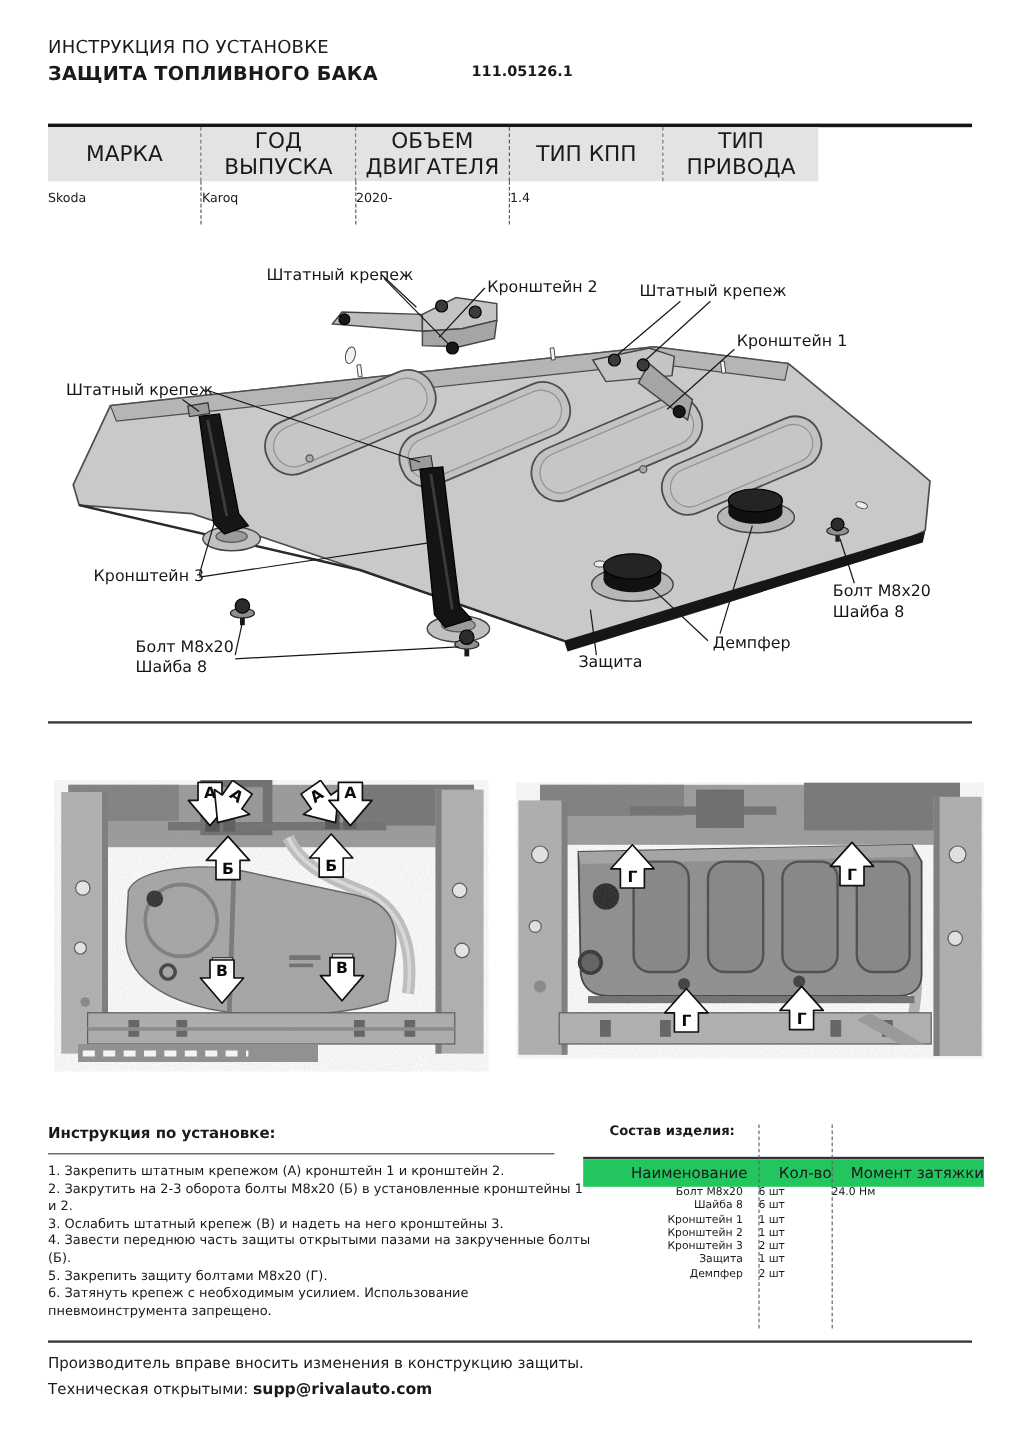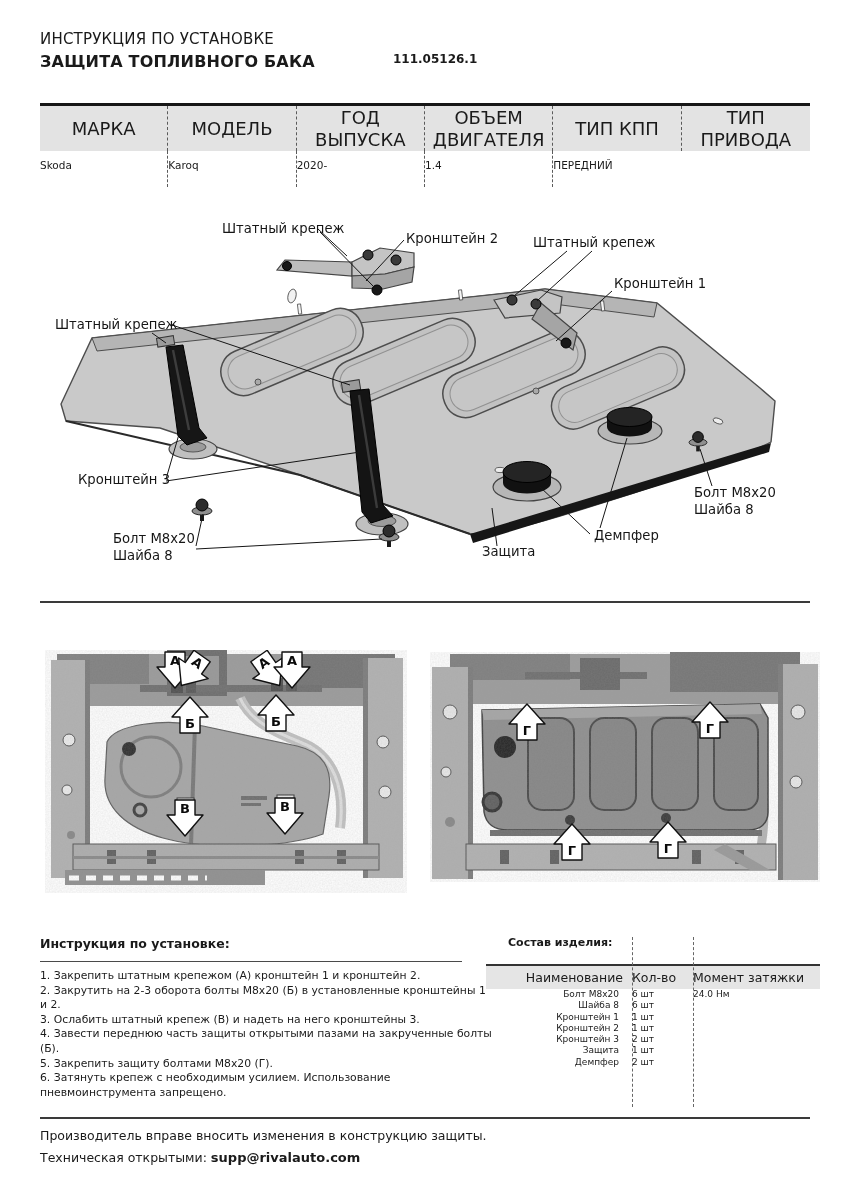--- a/index.html
+++ b/index.html
@@ -21,24 +21,24 @@
   .spec .v{height:36px;padding-top:8px;font-size:10.5px;box-sizing:border-box;}
   
   .rule{background:#3a3a3a;height:2px;width:770px;left:40px;}
   
   .instr-heading{left:40px;top:936px;font-size:12.5px;font-weight:bold;}
   .instr-rule{left:40px;top:961px;width:422px;height:1px;background:#4a4a4a;}
   .steps{left:40px;top:969px;width:452px;font-size:10.8px;line-height:14.6px;}
   
   .parts-heading{left:508px;top:936px;font-size:11px;font-weight:bold;}
   .parts{left:486px;top:964px;width:334px;border-top:2px solid #333;}
-  .parts-head{display:grid;grid-template-columns:146px 61px 127px;background:#e5e5e5;height:23px;
+  .parts-head{display:grid;grid-template-columns:146px 61px 127px;background:#22c55e;height:23px;
               align-items:center;font-size:12.5px;}
   .parts-head .c1{text-align:right;padding-right:9px;}
-  .parts-head .c2,.parts-head .c3{text-align:left;}
+  .parts-head .c2,.parts-head .c3{text-align:right;}
   .parts-row{display:grid;grid-template-columns:146px 61px 127px;font-size:9px;line-height:11.3px;}
   .parts-row .c1{text-align:right;padding-right:13px;}
   .parts-row .c2,.parts-row .c3{text-align:left;}
   .pdash{width:0;border-left:1px dashed #666;top:937px;height:170px;}
   
   .foot1{left:40px;top:1128px;font-size:12.5px;}
   .foot2{left:40px;top:1150px;font-size:12.5px;}
   .foot2 b{font-size:13px;}
   
   .dlabel{font-size:13.2px;fill:#161616;}
@@ -52,24 +52,20 @@
 <div class="page">
 
   <div class="abs doc-type">ИНСТРУКЦИЯ ПО УСТАНОВКЕ</div>
   <div class="abs product-title">ЗАЩИТА ТОПЛИВНОГО БАКА</div>
   <div class="abs part-number">111.05126.1</div>
 
   <div class="abs spec">
     <div class="spec-row">
       <div class="cell h">
           <span>МАРКА</span>
-          <span></span>
-        </div>
-      <div class="cell h">
-          <span>МОДЕЛЬ</span>
           <span></span>
         </div>
       <div class="cell h">
           <span>ГОД</span>
           <span>ВЫПУСКА</span>
         </div>
       <div class="cell h">
           <span>ОБЪЕМ</span>
           <span>ДВИГАТЕЛЯ</span>
         </div>
@@ -80,21 +76,20 @@
       <div class="cell h">
           <span>ТИП</span>
           <span>ПРИВОДА</span>
         </div>
     </div>
     <div class="spec-row">
       <div class="cell v">Skoda</div>
       <div class="cell v">Karoq</div>
       <div class="cell v">2020-</div>
       <div class="cell v">1.4</div>
-      <div class="cell v">ПЕРЕДНИЙ</div>
     </div>
   </div>
 
   <svg class="abs" style="left:40px;top:205px" width="770" height="397" viewBox="40 205 770 397">
 
     <g>
       <path d="M92,338 L545,289 L657,303 L760,388 L775,401 L771,442
                C740,458 640,492 560,516 C520,528 490,534 470,534
                L300,475 L160,428 L66,421 L61,404 Z" fill="#c9c9c9" stroke="#4d4d4d" stroke-width="1.4"></path>
 

